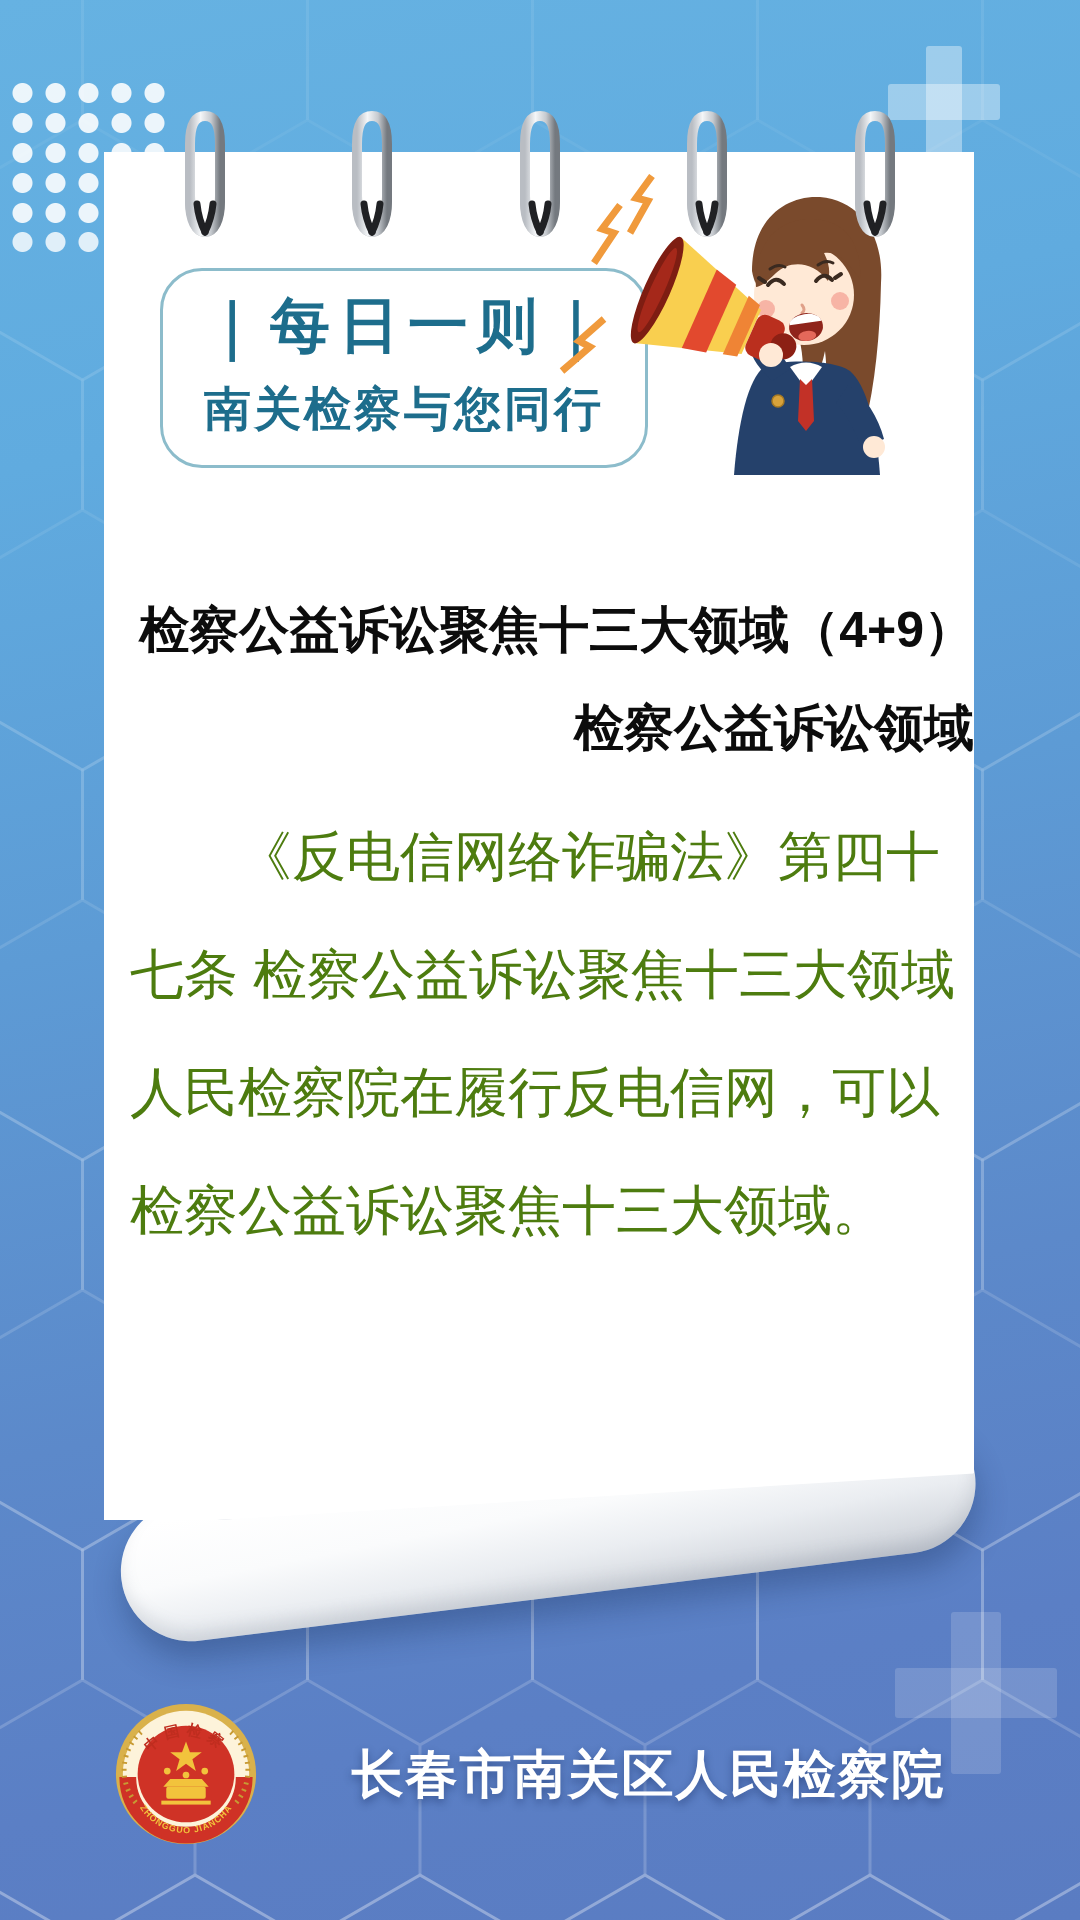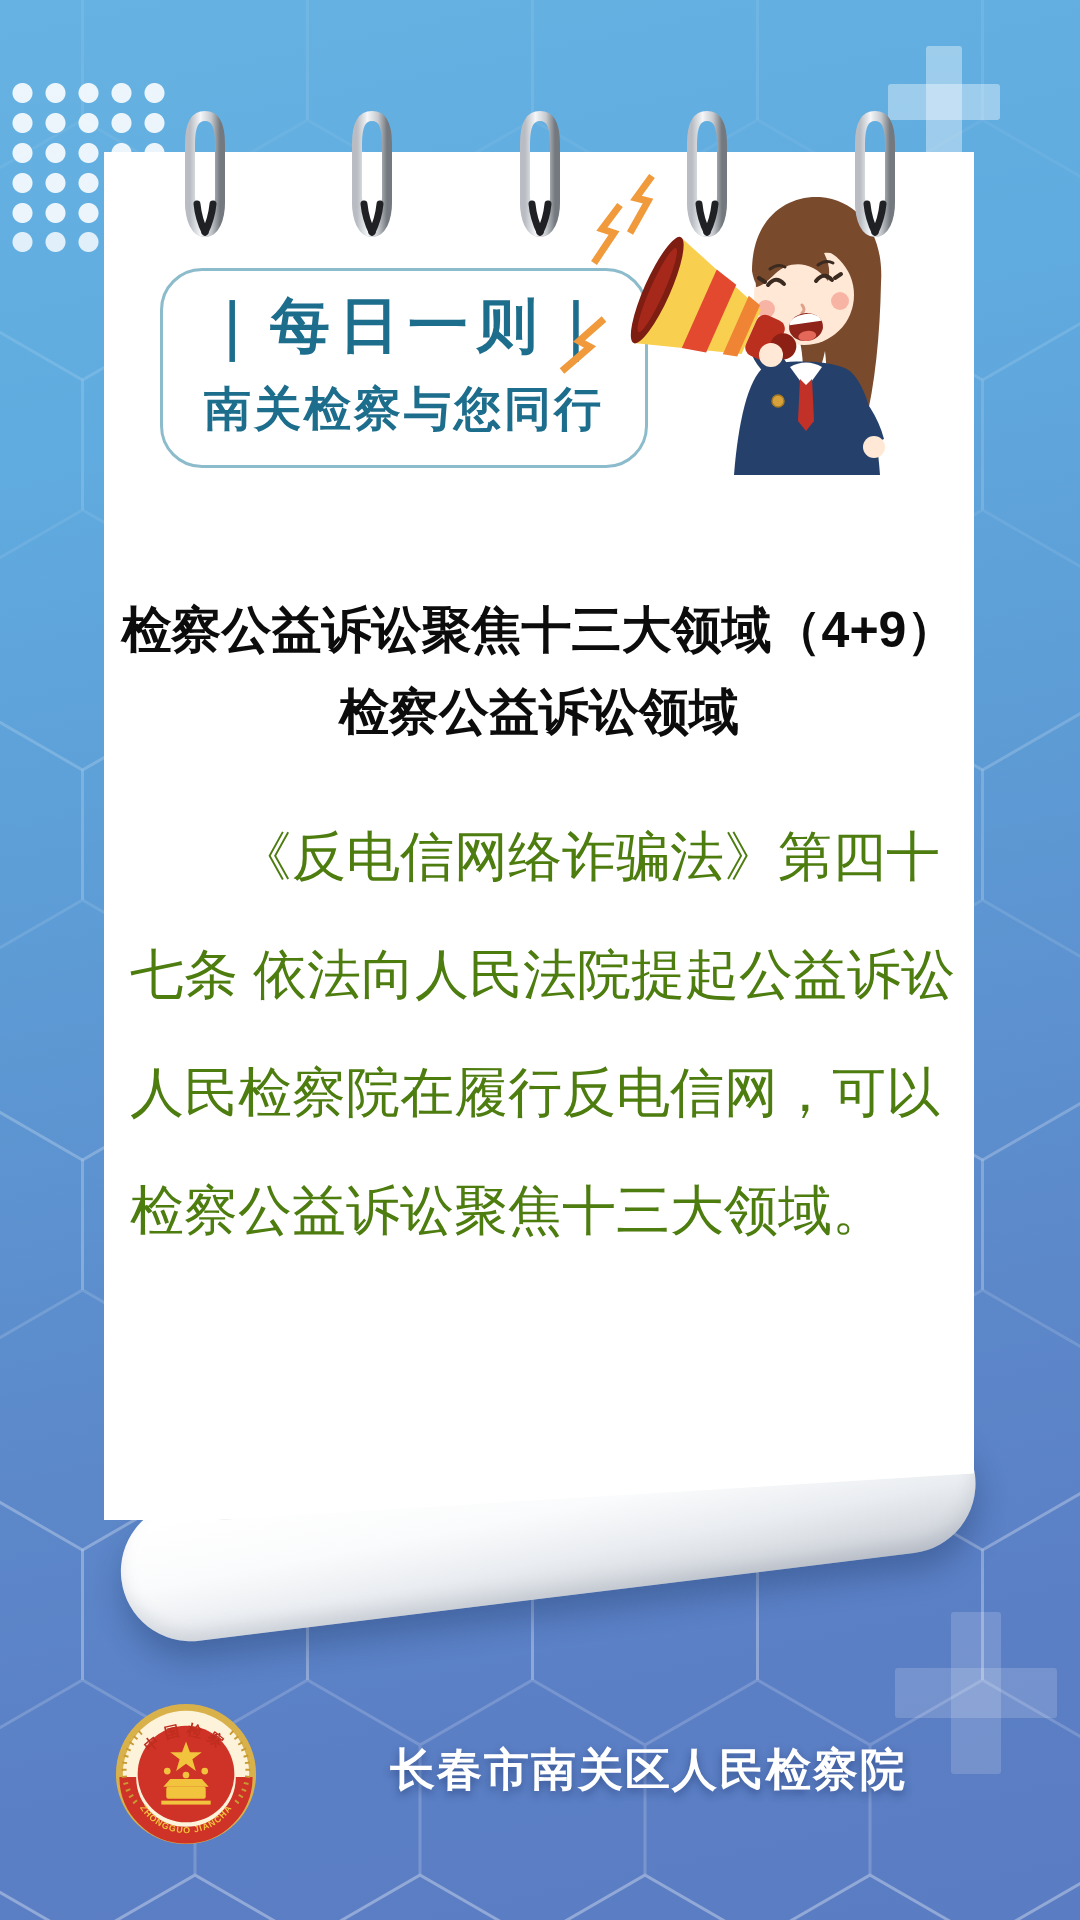--- a/index.html
+++ b/index.html
@@ -34,32 +34,32 @@
   
   .badge{position:absolute;left:56px;top:116px;width:488px;height:200px;background:#fff;
          border:3px solid #8cbccb;border-radius:42px;display:flex;flex-direction:column;
          align-items:center;justify-content:center;box-sizing:border-box;}
   .badge-l1{font-family:"Liberation Serif",serif;font-weight:700;font-size:60px;
             color:#1d6d8c;letter-spacing:9px;line-height:1.05;white-space:nowrap;margin-left:8px;}
   .badge-l2{font-family:"Liberation Serif",serif;font-weight:700;font-size:47px;
             color:#1d6d8c;letter-spacing:3px;margin-top:20px;white-space:nowrap;}
   .mascot{position:absolute;left:330px;top:22px;width:460px;height:302px;}
   
-  .title{position:absolute;left:0;top:448px;width:100%;text-align:center;color:#0c0c0c;}
+  .title{position:absolute;left:0;top:448px;width:100%;text-align:right;color:#0c0c0c;}
   .title-line{font-weight:900;font-size:50px;letter-spacing:0px;line-height:1.2;
               font-family:"Liberation Sans",sans-serif;}
-  .title-line.l2{margin-top:22px;}
+  .title-line.l2{margin-top:38px;}
   
   .bodytext{position:absolute;left:26px;top:645px;width:818px;color:#4d7c0f;
             font-size:54px;line-height:118px;}
   .bodytext .ln{white-space:nowrap;}
   
   .footer-emblem{position:absolute;left:112px;top:1700px;z-index:6;}
   .footer-title{position:absolute;left:275px;right:58px;top:1740px;z-index:6;text-align:center;
-        font-family:"Liberation Serif",serif;font-weight:900;font-size:45px;color:#ffffff;
+        font-family:"Liberation Serif",serif;font-weight:900;font-size:52px;color:#ffffff;
         letter-spacing:2px;text-shadow:0 4px 9px rgba(18,40,90,.45);white-space:nowrap;}
 </style>
 </head>
 <body>
 
 <div class="poster">
   <div class="bg"></div>
 
   <svg class="hexes" width="1080" height="1920" aria-hidden="true">
     <defs>
@@ -158,21 +158,21 @@
       <circle cx="337" cy="180" r="12" fill="#ffe9d6"></circle>
     </svg>
 
     <div class="title">
       <div class="title-line l1">检察公益诉讼聚焦十三大领域（4+9）</div>
       <div class="title-line l2">检察公益诉讼领域</div>
     </div>
 
     <div class="bodytext">
       <div class="ln">　　《反电信网络诈骗法》第四十</div>
-      <div class="ln">七条 依法向人民法院提起公益诉讼</div>
+      <div class="ln">七条 检察公益诉讼聚焦十三大领域</div>
       <div class="ln">人民检察院在履行反电信网，可以</div>
       <div class="ln">检察公益诉讼聚焦十三大领域。</div>
     </div>
   </div>
 
   <svg class="ring" style="left:181px" width="48" height="142" viewBox="0 0 48 142">
       <path d="M9,90 C9,112 15,126 24,126 C33,126 39,112 39,90" fill="none" stroke="#6b6f75" stroke-width="10" opacity="0.6"></path>
       <path d="M24,10 C12,10 9,22 9,38 L9,96 C9,114 15,126 24,126 C33,126 39,114 39,96 L39,38 C39,22 36,10 24,10 Z" fill="none" stroke="url(#ringG)" stroke-width="10"></path>
       <path d="M24,126 C20,118 17,108 16,98" stroke="#202124" stroke-width="7" fill="none" stroke-linecap="round"></path>
       <path d="M24,126 C28,118 31,108 32,98" stroke="#202124" stroke-width="7" fill="none" stroke-linecap="round"></path>

